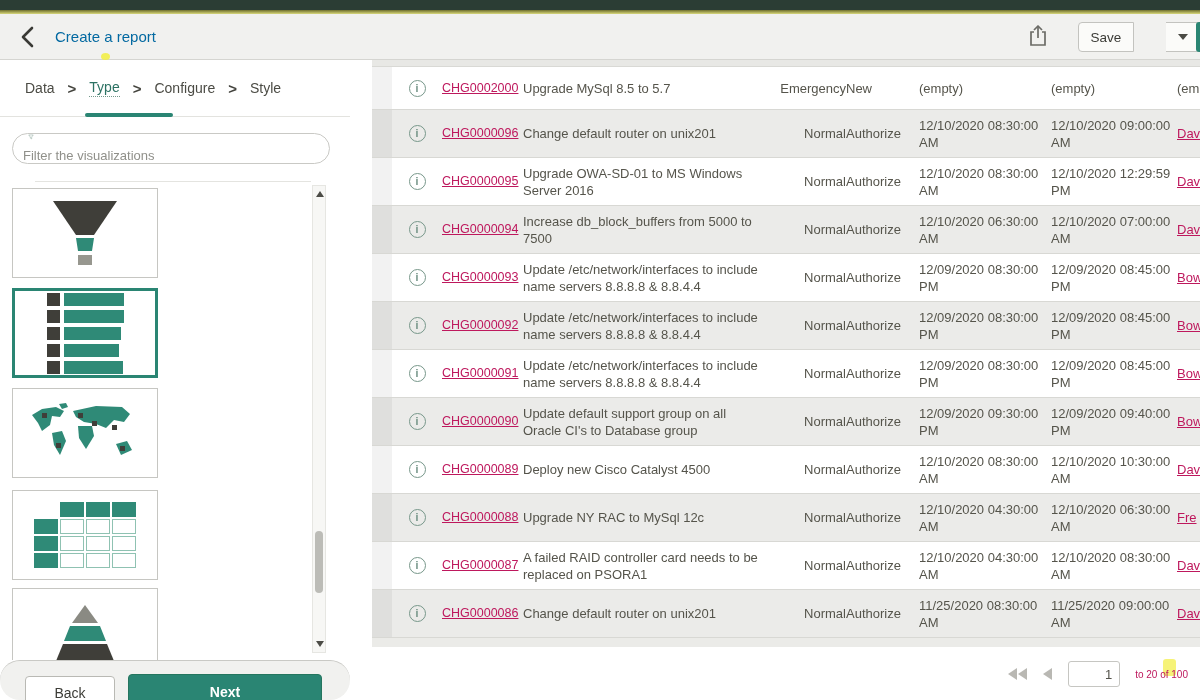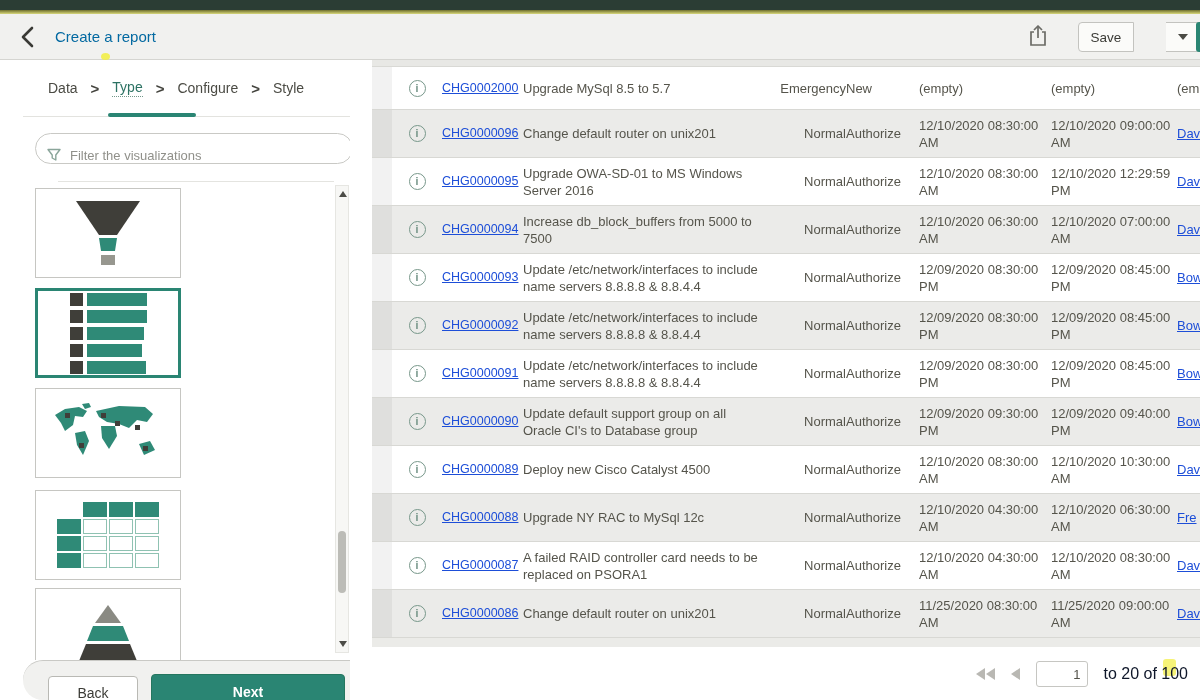--- a/index.html
+++ b/index.html
@@ -23,32 +23,32 @@
                border-radius:4px 0 0 4px; font-family:inherit; font-size:13.5px; color:#3c3c37; cursor:pointer; }
   .save-caret{ width:34px; height:30px; background:#fbfbf9; border:1px solid #c3c3bf; border-left:none;
                border-radius:0 4px 4px 0; cursor:pointer; display:flex; align-items:center; justify-content:center; }
   .caret-down{ width:0; height:0; border-left:5px solid transparent; border-right:5px solid transparent;
                border-top:6px solid #4a4a44; }
   .teal-sliver{ position:absolute; right:0; top:8px; width:4px; height:30px; background:#2a8573;
                border-radius:3px 0 0 3px; }
 
   
   .sidebar { position:absolute; left:0; top:60px; width:360px; height:640px; background:#fff;
-             border-right:1px solid #c8c8c4;margin-left:23px; }
+             border-right:1px solid #c8c8c4; }
   .bcrow   { position:absolute; left:0; top:0; width:100%; height:57px; border-bottom:1px solid #e3e3df; }
   .bc-list { display:flex; align-items:center; height:100%; padding-left:25px; gap:13px; font-size:14px; }
   .bc-step { color:#4b4b44; cursor:pointer; white-space:nowrap; }
   .bc-step.active { color:#2c7263; border-bottom:1px dotted #74988b; padding-bottom:1px; }
   .bc-chev { color:#44443e; font-weight:700; font-size:15px; }
   .bc-activebar { position:absolute; left:85px; top:53px; width:88px; height:4px;
                   background:#2a8573; border-radius:2px; }
 
   .filterbox { position:absolute; left:12px; top:73px; width:318px; height:31px;
                border:1px solid #c9c9c5; border-radius:16px; background:#fff;
-               display:flex; align-items:flex-end; padding:0 10px; gap:8px; }
+               display:flex; align-items:flex-start; padding:0 10px; gap:8px;flex-direction:column; }
   .filterbox input { border:none; outline:none; flex:1; font-family:inherit; font-size:13px; color:#55544b; background:transparent; }
   .filterbox input::placeholder { color:#90908a; }
   .list-divider { position:absolute; left:35px; top:121px; width:276px; height:1px; background:#e4e4e0; }
 
   .vizlist { position:absolute; left:0; top:125px; width:350px; height:475px; overflow:hidden; }
   .vizbox  { position:absolute; left:12px; width:146px; height:90px; background:#fff;
              border:1px solid #c6c6c2; display:flex; align-items:center; justify-content:center; cursor:pointer; }
   .vizbox.selected { border:3px solid #2a8573; }
   .vb1{ top:3px; } .vb2{ top:103px; } .vb3{ top:203px; } .vb4{ top:305px; } .vb5{ top:403px; }
 
@@ -90,31 +90,31 @@
   .cell { font-size:13px; line-height:17px; color:#55544b; }
   .c-gutter { width:20px; align-self:stretch; background:rgba(0,0,0,0.05); flex:none; }
   .c-info  { width:50px; flex:none; display:flex; justify-content:center; }
   .c-num   { width:81px; flex:none; font-size:12.5px; }
   .c-desc  { width:247px; flex:none; padding-right:10px; }
   .c-type  { width:76px; flex:none;text-align:right; }
   .c-state { width:73px; flex:none; }
   .c-start { width:132px; flex:none; padding-right:2px; }
   .c-end   { width:126px; flex:none; }
   .c-name  { flex:1; white-space:nowrap; overflow:visible; }
-  .rec-link { color:#1d4ed8; text-decoration:underline; cursor:pointer;text-align:center; }
+  .rec-link { color:#be185d; text-decoration:underline; cursor:pointer;text-align:center; }
   .info-icon { width:17px; height:17px; border:1.5px solid #77978a; border-radius:50%;
                color:#6f9184; font-size:10.5px; font-weight:bold; line-height:14px;
                text-align:center; display:inline-block; cursor:pointer; }
 
   
   .pager { position:absolute; right:12px; bottom:13px; display:flex; align-items:center; gap:15px; }
   .pg-btn { background:none; border:none; cursor:pointer; display:flex; align-items:center; padding:0; }
   .pager input { width:52px; height:26px; border:1px solid #c6c6c2; border-radius:3px;
                  text-align:right; padding-right:7px; font-family:inherit; font-size:13px; color:#53524a; }
-  .pg-range { font-size:16px; color:#0f172a;text-align:right; }
+  .pg-range { font-size:10px; color:#be185d;text-align:right; }
 
   .hl-dot { position:absolute; background:#f2ee3e; opacity:0.7; }
   .hl-pager { left:1163px; top:659px; width:13px; height:17px; border-radius:3px; }
   .hl-title { left:101px; top:53px; width:9px; height:7px; border-radius:50%; opacity:0.85; }
 
   svg { display:block; }
 </style>
 </head>
 <body>
 

